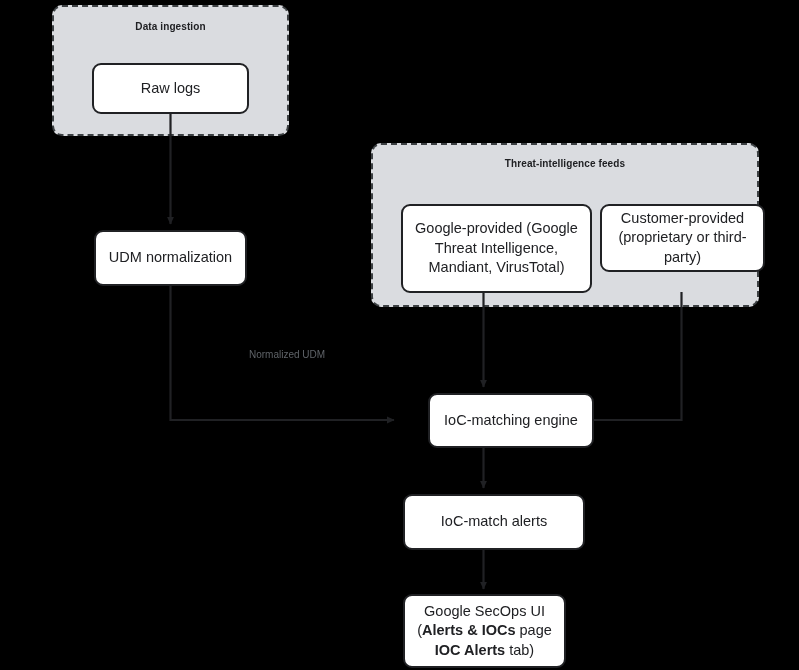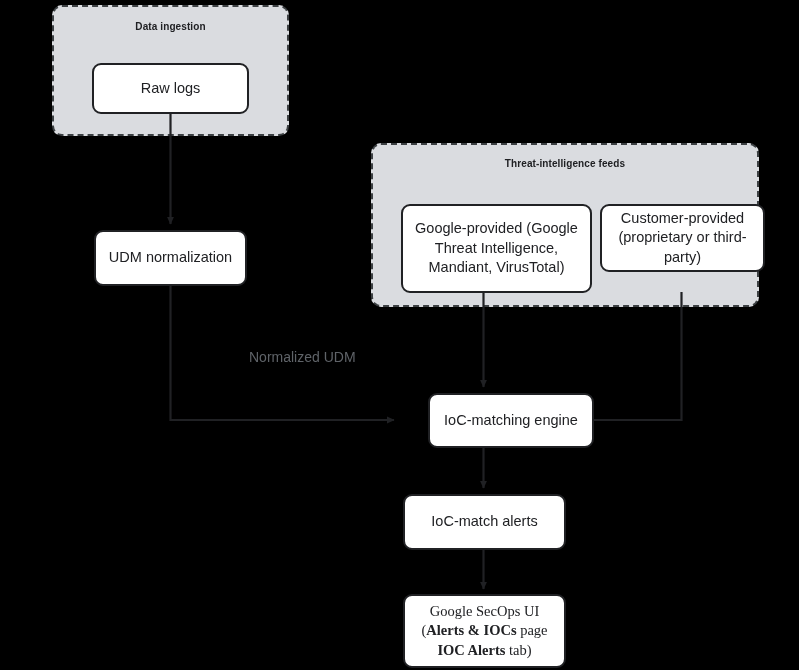--- a/index.html
+++ b/index.html
@@ -65,21 +65,21 @@
   .node-label {
     display: block;
     width: 100%;
   }
   .node-label b { font-weight: bold; text-align: right; }
 
   
   .edge-label {
     position: absolute;
     color: #5f6368;
-    font-size: 14px;
+    font-size: 10px;
     white-space: nowrap;
   }
 </style>
 </head>
 <body>
 
 <div id="diagram-canvas">
 
   <div class="group-box" style="left:52px; top:5px; width:237px; height:131px;">
     <div class="group-title" style="top:14px;">Data ingestion</div>
@@ -124,24 +124,24 @@
   </div>
 
   <div class="node" style="left:600px; top:204px; width:165px; height:68px;">
     <span class="node-label">Customer-provided (proprietary or third-party)</span>
   </div>
 
   <div class="node" style="left:400px; top:393px; width:166px; height:55px;margin-left:28px;">
     <span class="node-label">IoC-matching engine</span>
   </div>
 
-  <div class="node" style="left:403px; top:494px; width:163px; height:56px;">
+  <div class="node" style="left:403px; top:494px; width:182px; height:56px;">
     <span class="node-label">IoC-match alerts</span>
   </div>
 
-  <div class="node" style="left:403px; top:594px; width:163px; height:74px;font-family:Liberation Serif, serif;">
+  <div class="node" style="left:403px; top:594px; width:163px; height:74px;">
     <span class="node-label">
       <span>Google SecOps UI</span><br>
       <span>(</span><b>Alerts &amp; IOCs</b><span> page</span><br><b>IOC Alerts</b><span> tab)</span>
     </span>
   </div>
 
 </div>
 
 </body></html>

